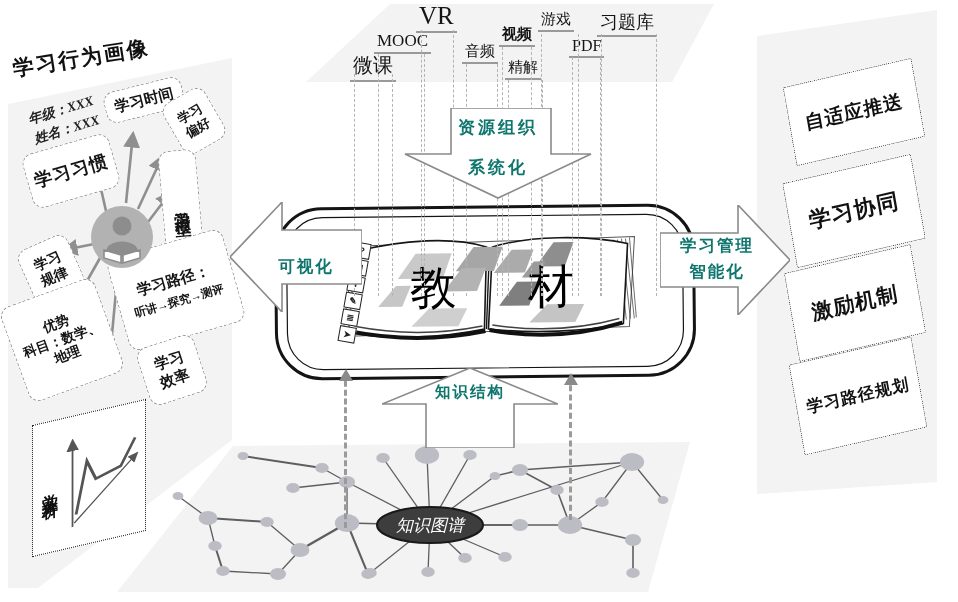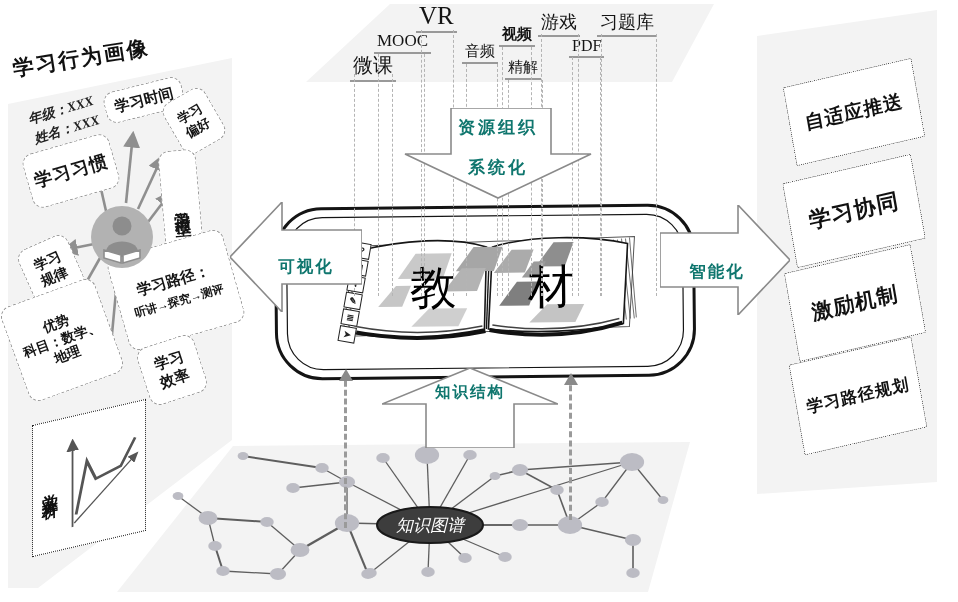--- a/index.html
+++ b/index.html
@@ -39,21 +39,21 @@
             clip-path:polygon(0 26px,180px 0,180px 472px,0 484px);"></div>
 <div class="plane" style="left:115px;top:440px;width:578px;height:154px;
             clip-path:polygon(118px 6px,575px 2px,533px 152px,2px 152px);"></div>
 
 <div class="res" style="left:350px;top:52px;font-size:20px;">微课</div>
 <div class="res" style="left:374px;top:31px;font-size:17px;">MOOC</div>
 <div class="res" style="left:416px;top:2px;font-size:25px;">VR</div>
 <div class="res" style="left:462px;top:42px;font-size:15px;">音频</div>
 <div class="res" style="left:499px;top:25px;font-size:15px;font-weight:bold;">视频</div>
 <div class="res" style="left:505px;top:58px;font-size:15px;">精解</div>
-<div class="res" style="left:538px;top:10px;font-size:18px;">游戏</div>
+<div class="res" style="left:538px;top:10px;font-size:15px;">游戏</div>
 <div class="res" style="left:569px;top:37px;font-size:16px;">PDF</div>
 <div class="res" style="left:597px;top:10px;font-size:18px;">习题库</div>
 <div id="drops">
     <div class="drop" style="left: 354px; top: 74px; height: 222px;"></div>
     <div class="drop" style="left: 392px; top: 74px; height: 222px;"></div>
     <div class="drop" style="left: 378px; top: 54px; height: 242px;"></div>
     <div class="drop" style="left: 424px; top: 54px; height: 242px;"></div>
     <div class="drop" style="left: 421px; top: 30px; height: 266px;"></div>
     <div class="drop" style="left: 453px; top: 30px; height: 266px;"></div>
     <div class="drop" style="left: 466px; top: 64px; height: 232px;"></div>
@@ -82,20 +82,21 @@
   <svg width="132" height="110" viewBox="0 0 132 110">
     <polygon points="0,55 52,0 52,28 132,28 132,82 52,82 52,110" fill="#fff" stroke="#8a8a8a" stroke-width="1.6"></polygon>
   </svg>
   <div class="t" style="top:54px;left:10px;font-size:16.5px;letter-spacing:2px;">可视化</div>
 </div>
 
 <div class="bigarrow" style="left:660px;top:205px;width:130px;height:110px;">
   <svg width="130" height="110" viewBox="0 0 130 110">
     <polygon points="130,55 78,0 78,28 0,28 0,82 78,82 78,110" fill="#fff" stroke="#8a8a8a" stroke-width="1.6"></polygon>
   </svg>
+  <div class="t" style="top:30px;left:-8px;font-size:16.5px;letter-spacing:2px;">学习管理</div>
   <div class="t" style="top:56px;left:-8px;font-size:16.5px;letter-spacing:2px;">智能化</div>
 </div>
 
 <div class="bigarrow" style="left:382px;top:368px;width:176px;height:98px;">
   <svg width="176" height="80" viewBox="0 0 176 80">
     <polygon points="88,0 0,36 44,36 44,80 132,80 132,36 176,36" fill="#fff" stroke="#8a8a8a" stroke-width="1.6"></polygon>
   </svg>
   <div class="t" style="top:14px;font-size:15.5px;letter-spacing:2px;">知识结构</div>
 </div>
 

